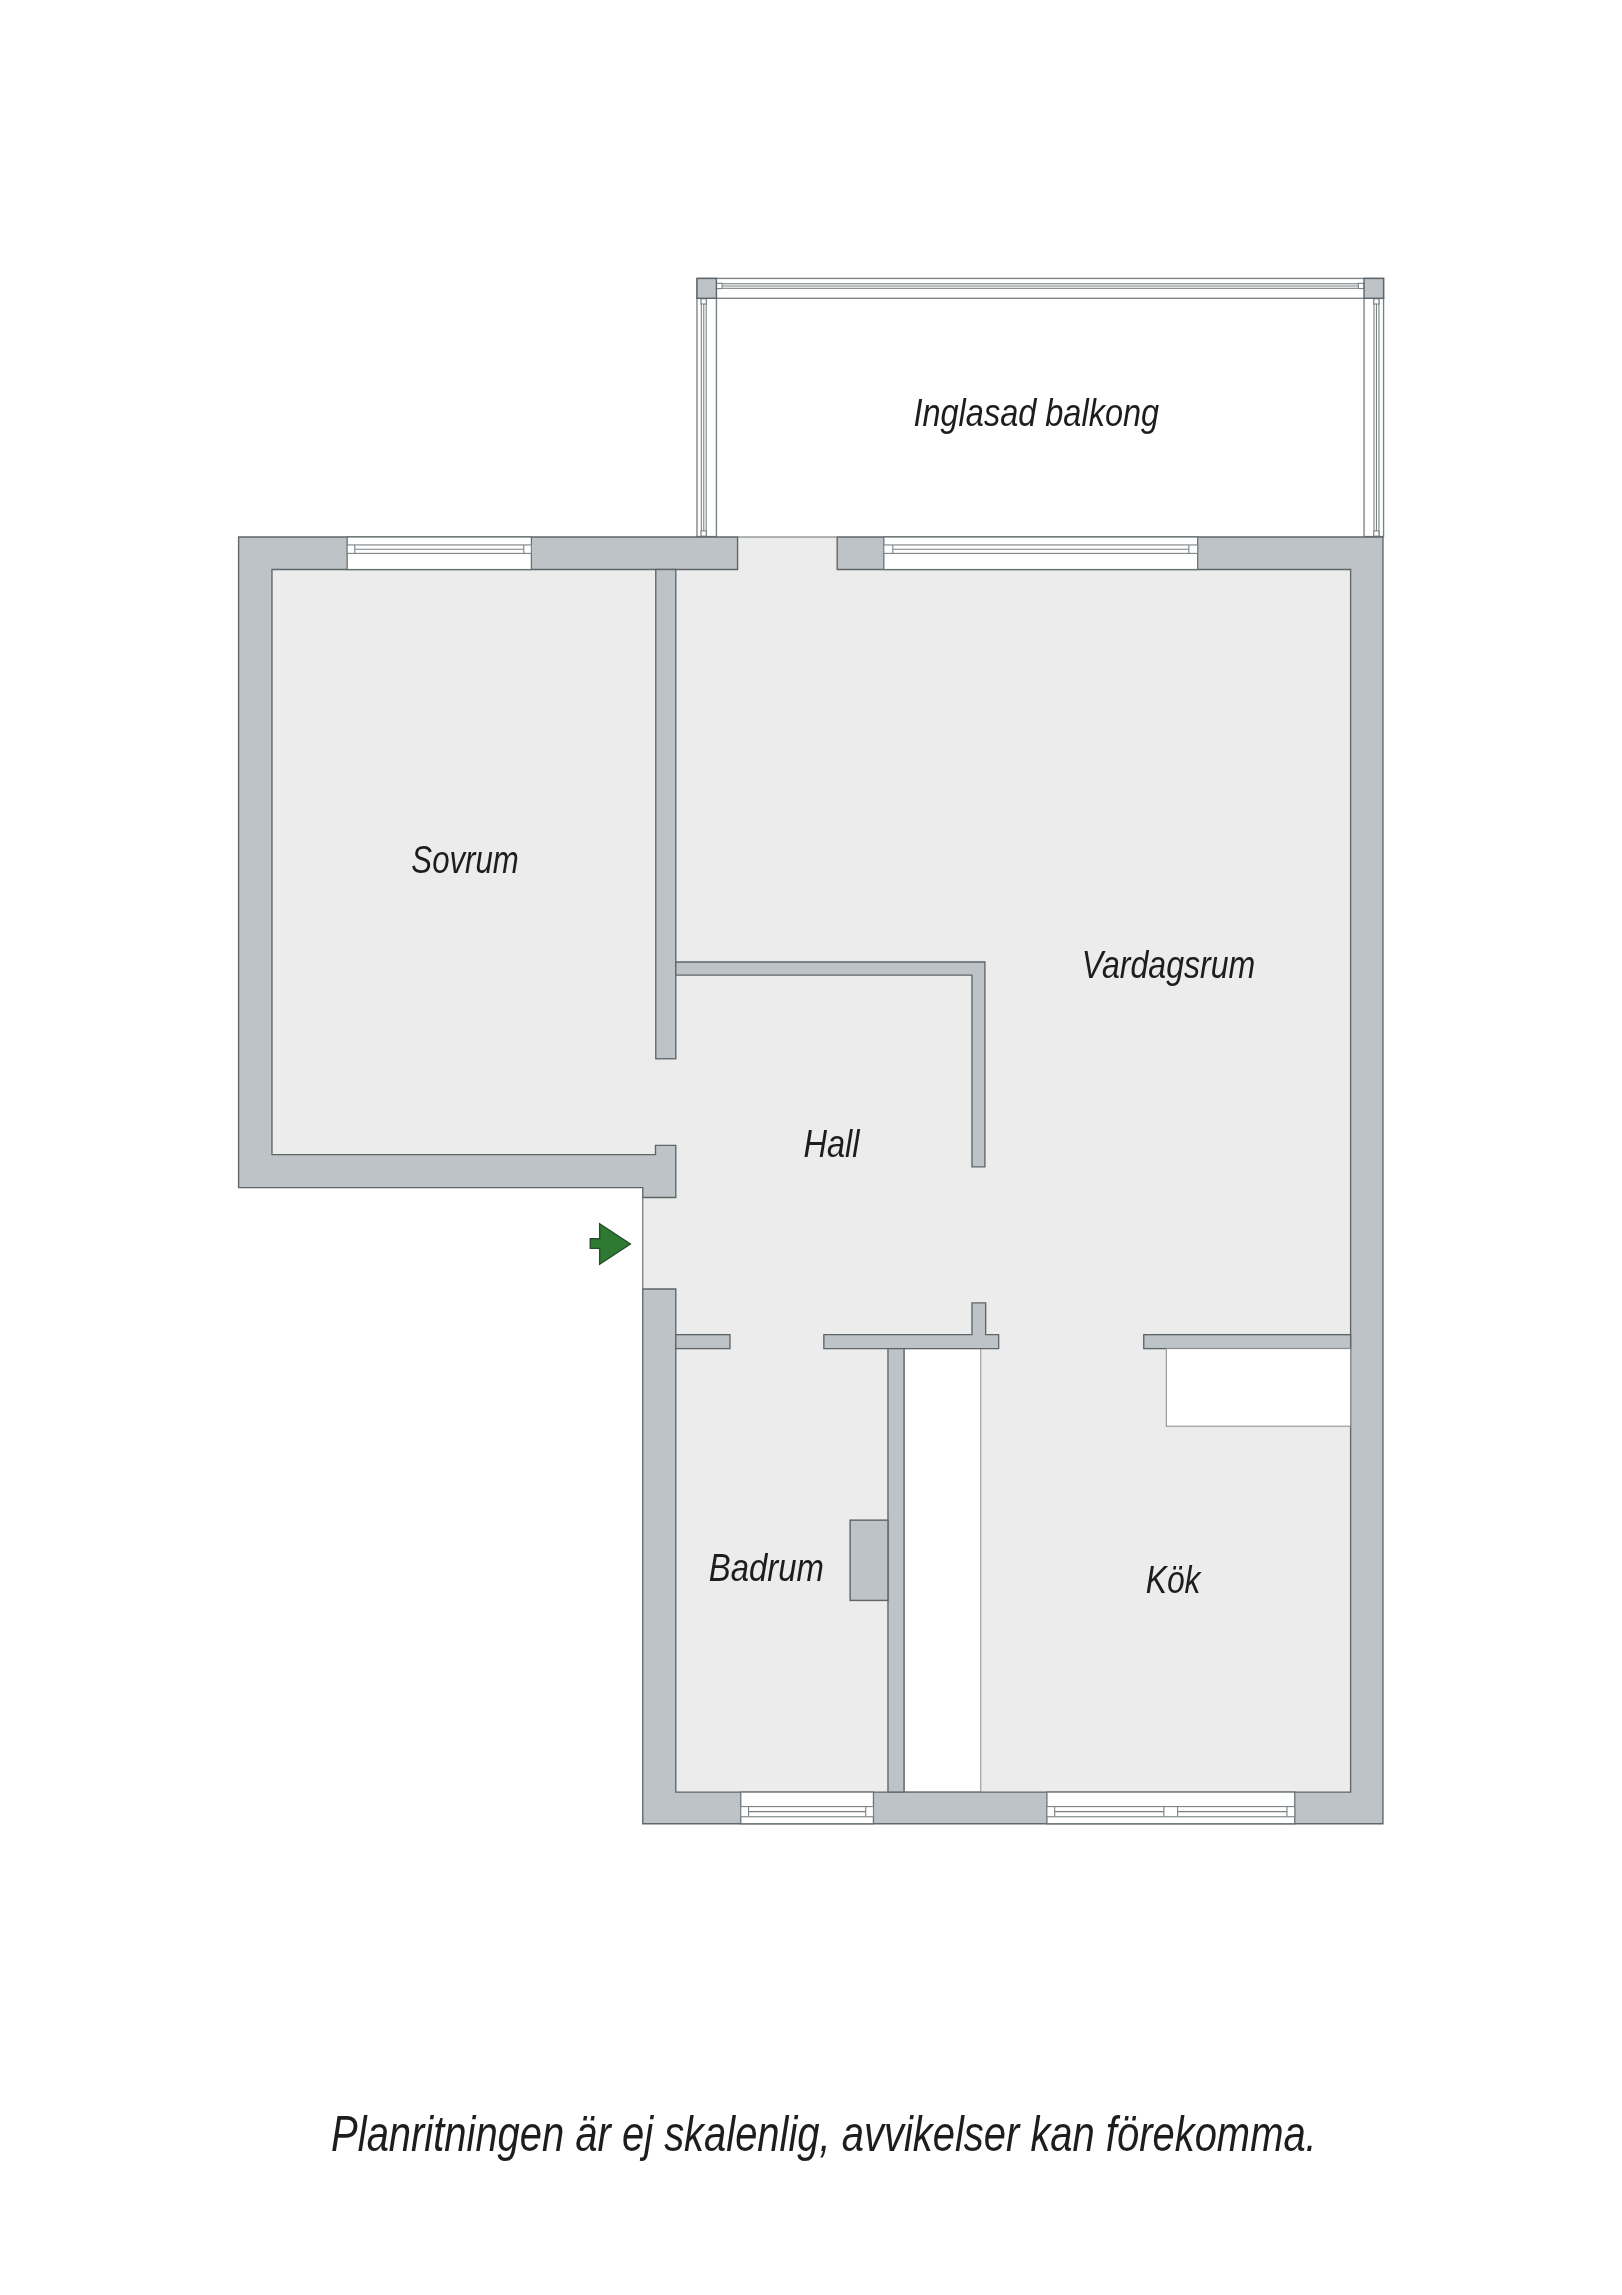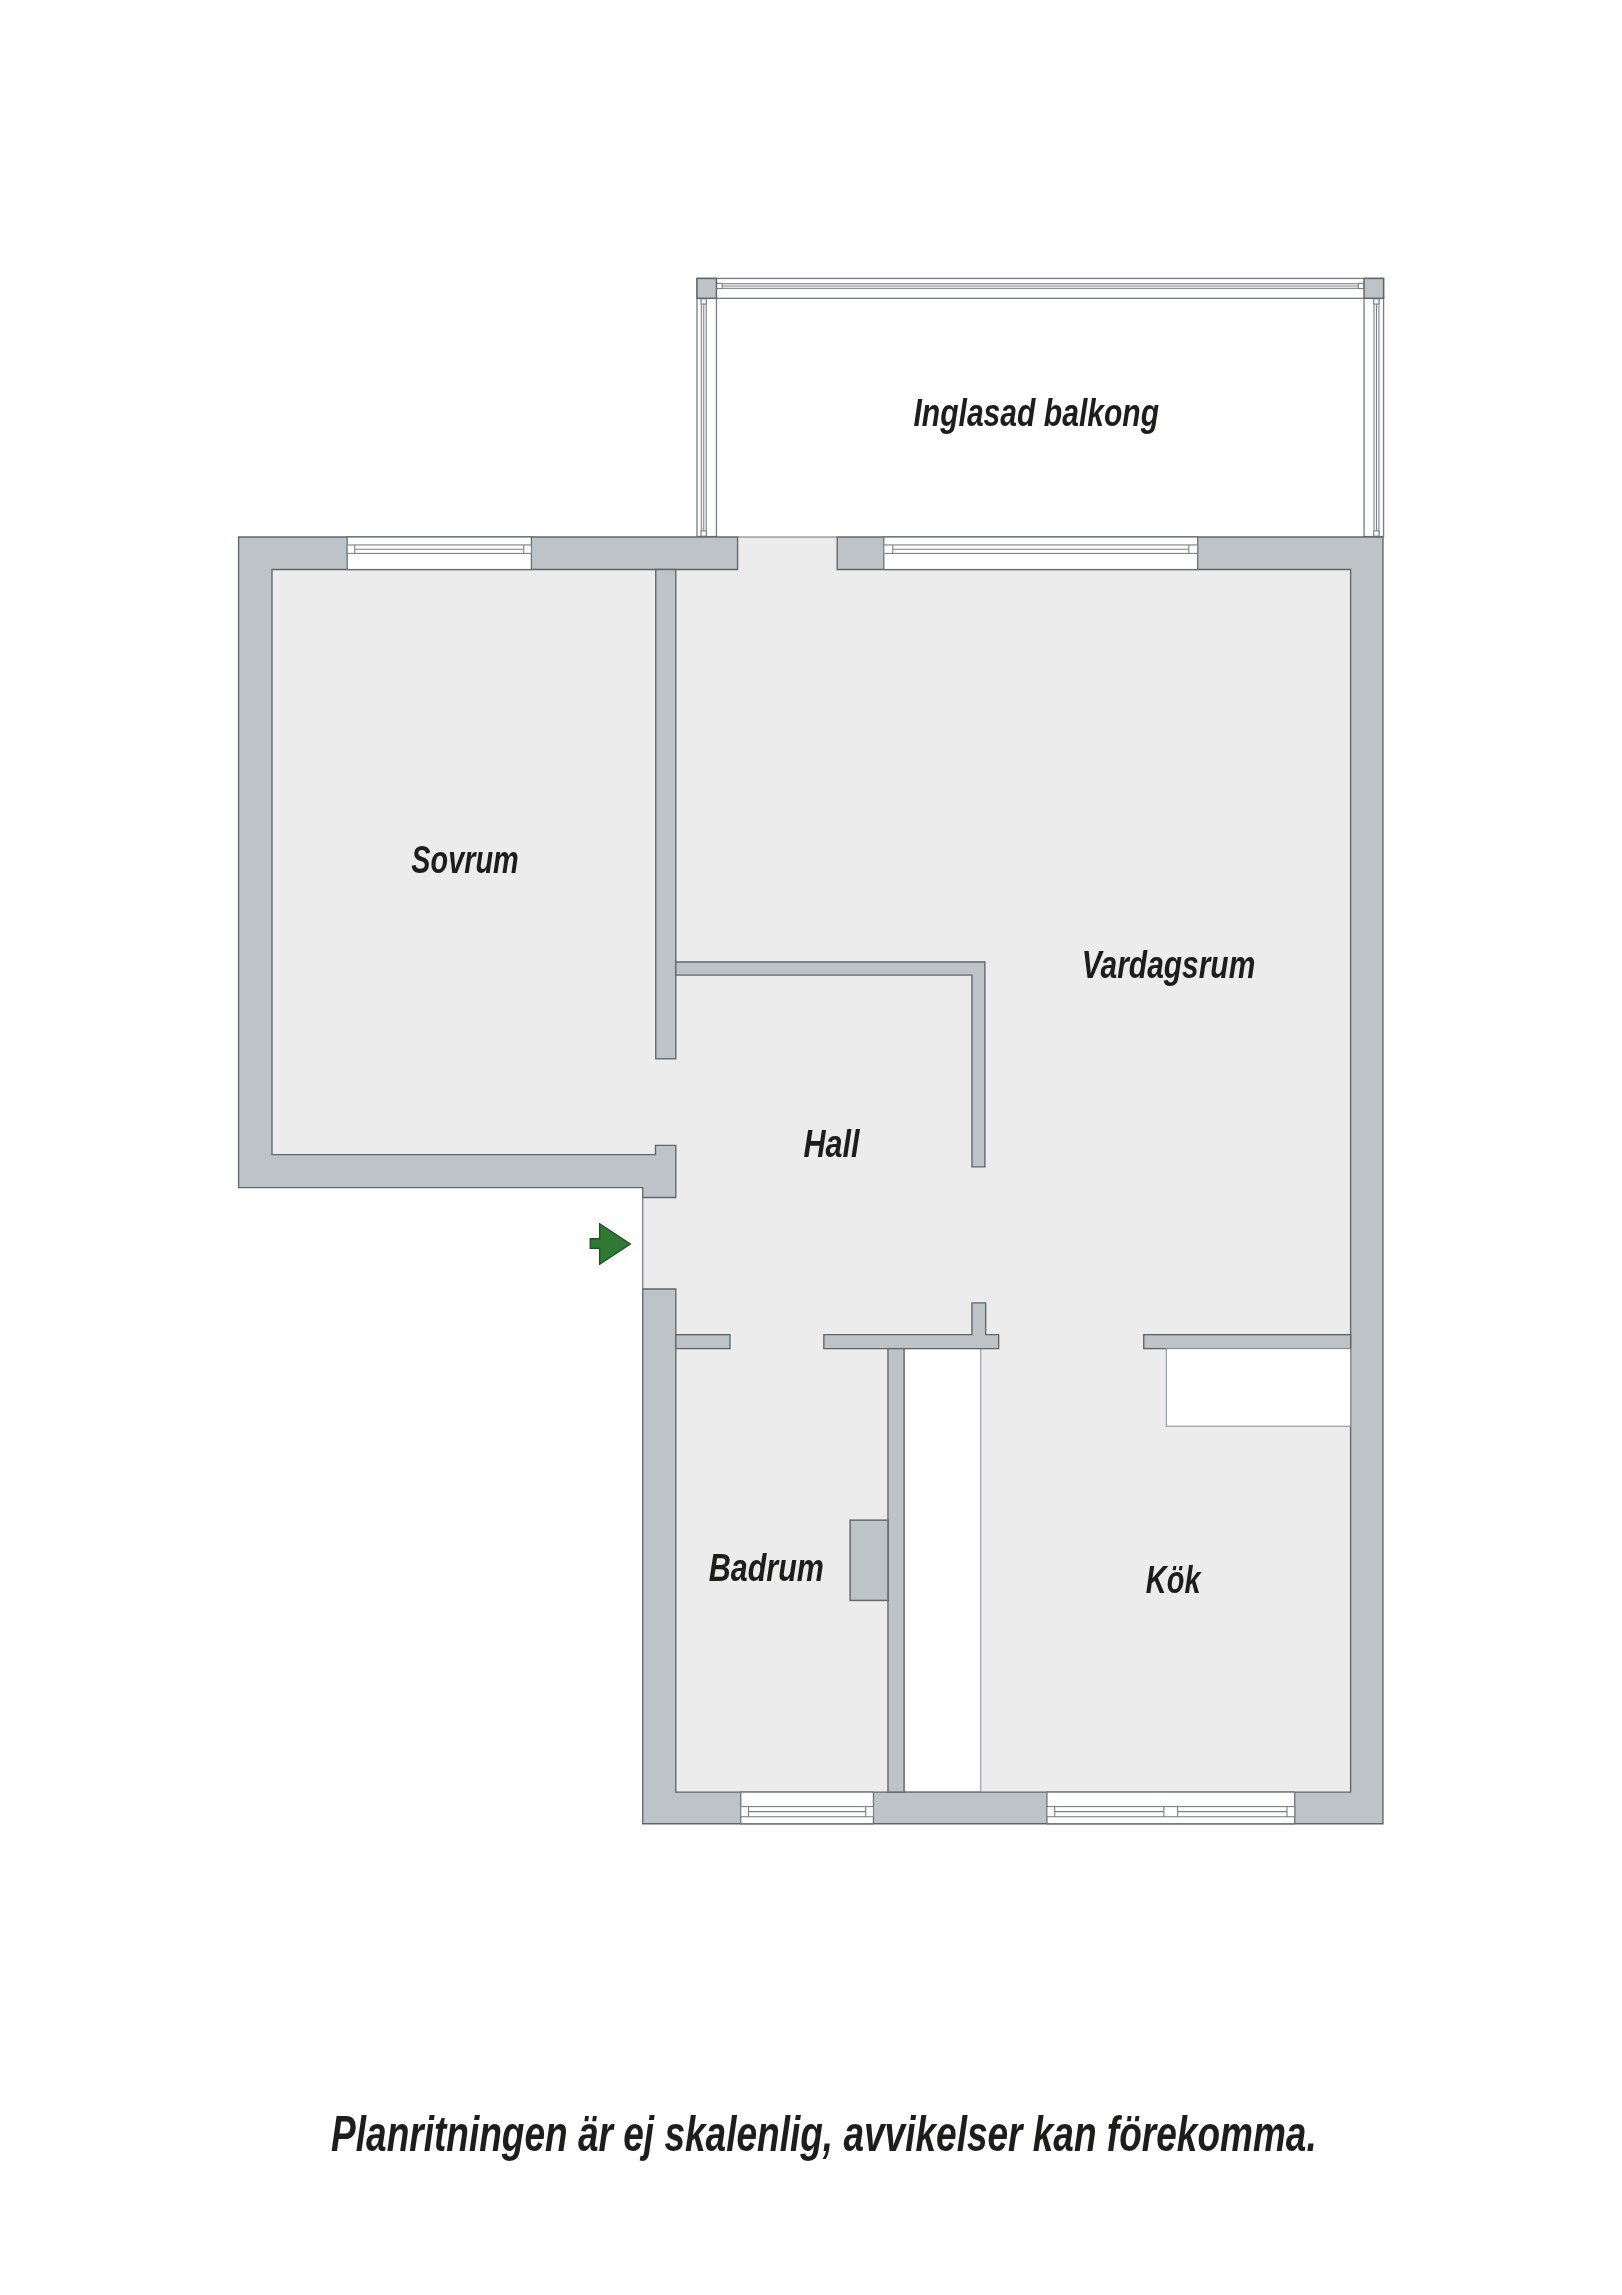--- a/index.html
+++ b/index.html
@@ -1,16 +1,16 @@
 <!DOCTYPE html>
 <html style="font-size:13.5px"><head>
 <meta charset="utf-8">
 <style>
   html,body{margin:0;padding:0;background:#ffffff;}
-  #page{position:relative;width:1623px;height:2295px;background:#ffffff;overflow:hidden;font-weight:bold;}
+  #page{position:relative;width:1623px;height:2295px;background:#ffffff;overflow:hidden;}
   svg{position:absolute;left:0;top:0;}
   text{font-family:"Liberation Sans", sans-serif;font-style:italic;fill:#1d1d1b;}
 </style>
 </head>
 <body>
 <div id="page">
 <svg width="1623" height="2295" viewBox="0 0 1920 2716">
 
   <rect x="0" y="0" width="1920" height="2716" fill="#ffffff"></rect>
 

